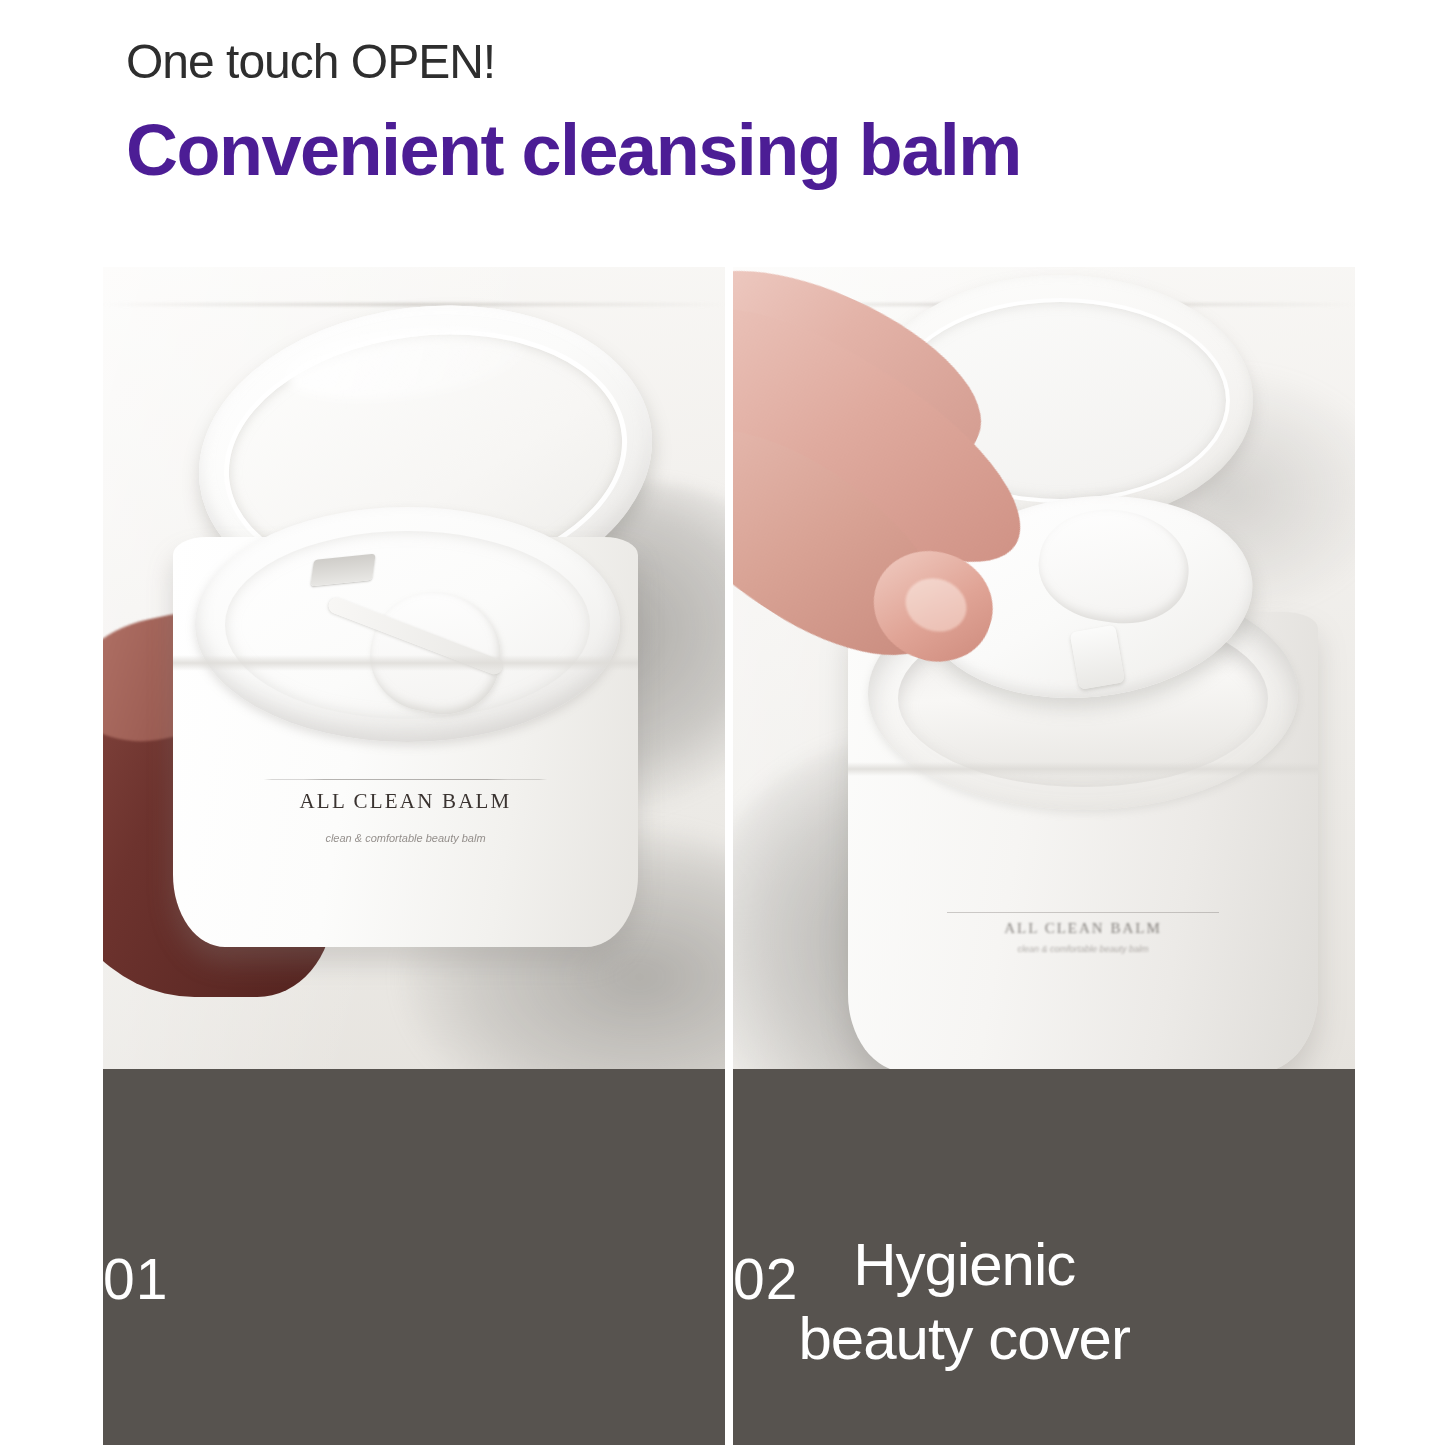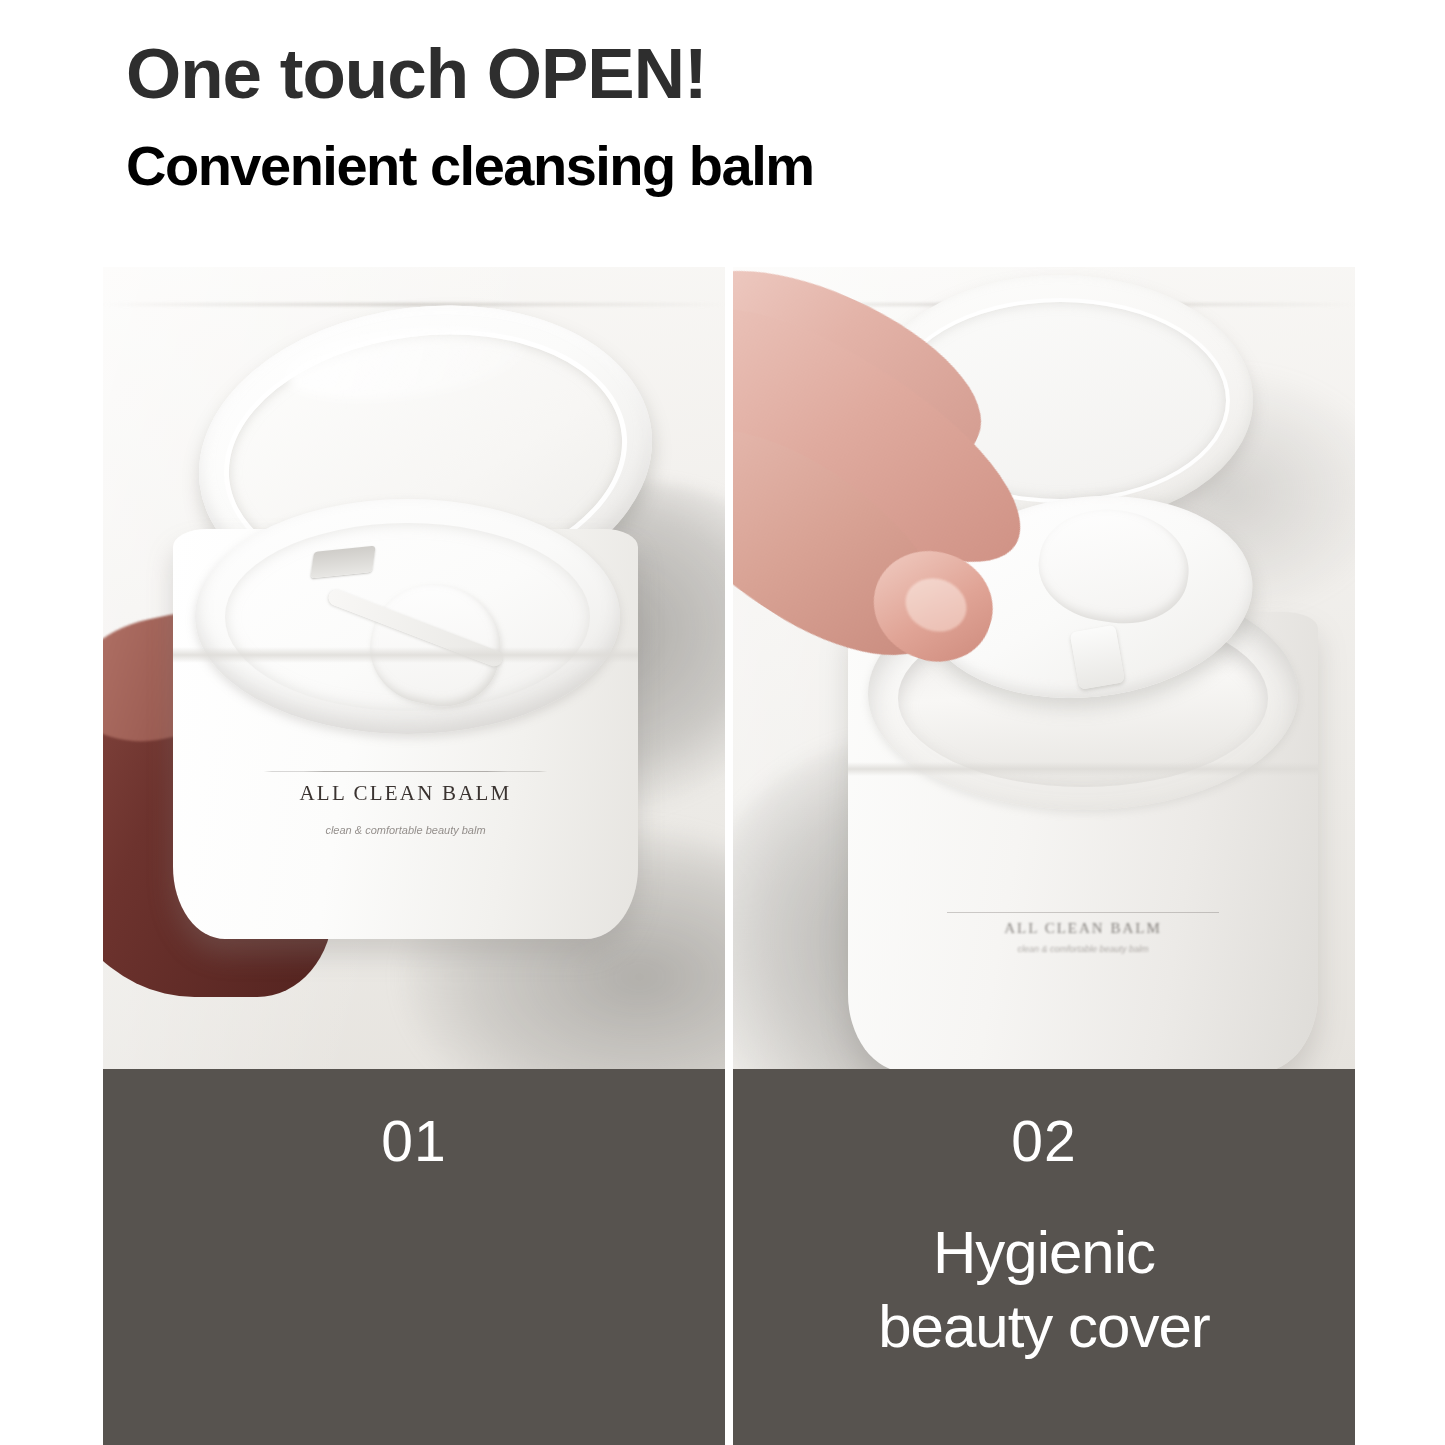--- a/index.html
+++ b/index.html
@@ -18,31 +18,31 @@
     background:#ffffff;
   }
 
   
   .headings {
     position:absolute;
     left:126px; top:36px;
     width:1260px;
   }
   .heading-line-1 {
-    font-size:71px;
-    font-weight:700;
+    font-size:48px;
+    font-weight:400;
     color:#2e2e2e;
     letter-spacing:-1px;
     line-height:1.08;
     white-space:nowrap;
   }
   .heading-line-2 {
-    font-size:56px;
+    font-size:72px;
     font-weight:700;
-    color:#000000;
+    color:#4c1d95;
     letter-spacing:-1.5px;
     line-height:1.12;
     margin-top:22px;
     white-space:nowrap;
   }
 
   
   .panels {
     position:absolute;
     left:103px; top:267px;
@@ -114,21 +114,21 @@
   .l-lid-gloss {
     position:absolute; left:22%; top:7%;
     width:52%; height:22%;
     border-radius:50%;
     background:linear-gradient(110deg, rgba(255,255,255,.95), rgba(255,255,255,.15));
     filter:blur(5px);
   }
 
   
   .l-jar {
-    position:absolute; left:70px; top:262px;
+    position:absolute; left:70px; top:270px;
     width:465px; height:410px;
     border-radius:34px 34px 52px 52px/18px 18px 72px 72px;
     background:linear-gradient(100deg,#ffffff 0%,#fcfcfb 40%,#f2f1ee 72%,#e6e4e0 100%);
     box-shadow:0 16px 26px rgba(135,133,129,.28);
   }
   
   .l-jar-top {
     position:absolute; left:22px; top:-30px;
     width:425px; height:235px;
     border-radius:50%;
@@ -363,21 +363,21 @@
     left:103px; top:1069px;
     width:1255px; height:376px;
     display:flex;
     gap:8px;
   }
   .caption {
     width:622px; height:376px;
     background:#57534f;
     color:#ffffff;
     display:flex;
-    flex-direction:column;
+    flex-direction:row;
     align-items:center;
     padding-top:44px;
   }
   .caption-number {
     font-size:57px;
     font-weight:400;
     line-height:1;
     letter-spacing:1px;
   }
   .caption-text {

